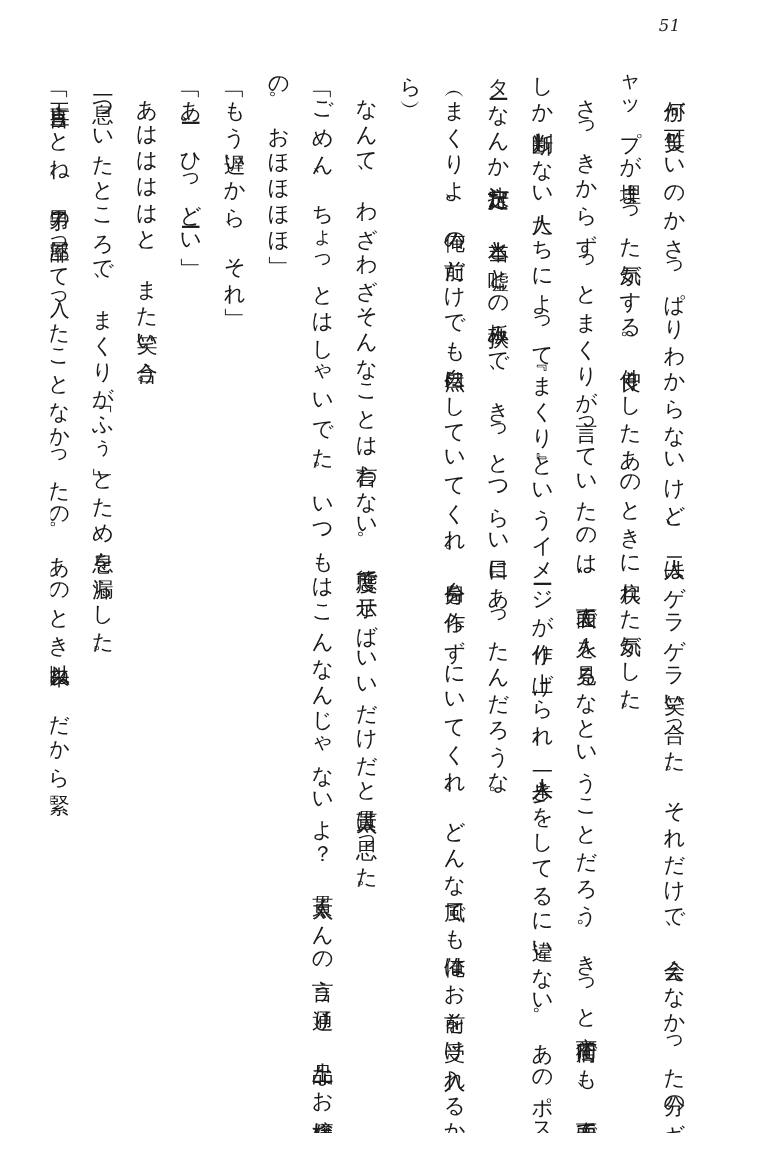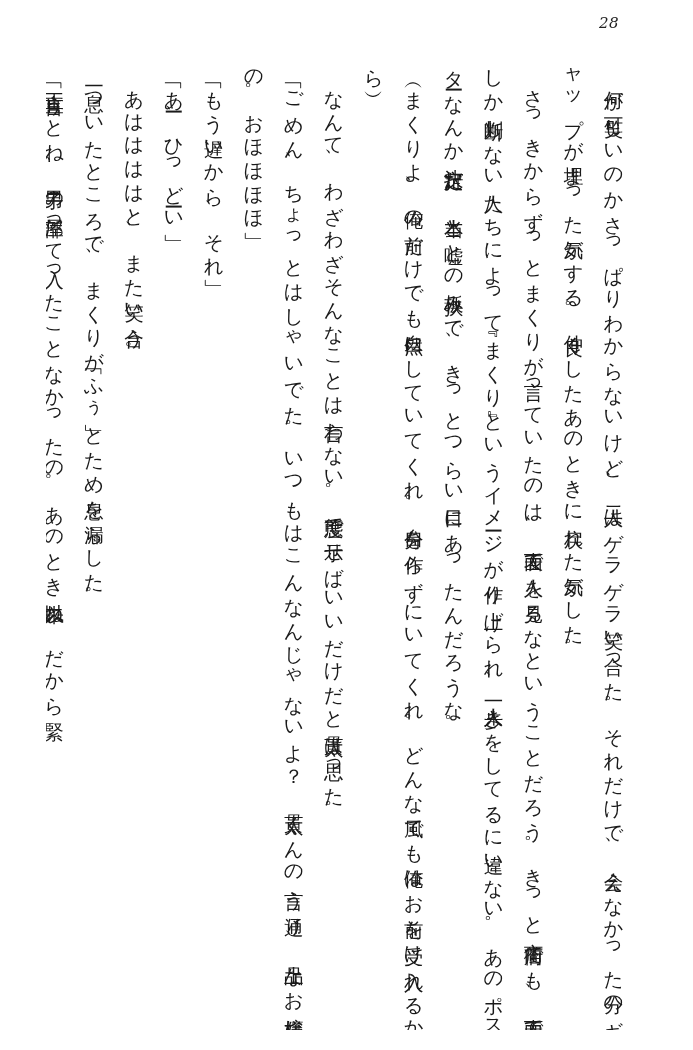--- a/index.html
+++ b/index.html
@@ -57,21 +57,21 @@
     margin: 0;
     padding: 0;
     text-indent: 1em;
   }
 </style>
 </head>
 <body>
 
 <div id="page">
 
-  <div id="page-number">28</div>
+  <div id="page-number">51</div>
 
   <div id="body-text">
     <p>何が可笑しいのかさっぱりわからないけど、二人はゲラゲラ笑い合った。それだけで、会えなかった分のギャップが埋まった気がする。仲良くしたあのときに戻れた気がした。</p>
     <p>さっきからずっとまくりが言っていたのは、表面で人を見るなということだろう。きっと商店街でも、表面でしか判断しない人たちによって『まくり』というイメージが作り上げられ、一人歩きをしてるに違いない。あのポスターなんか決定打だ。本当と嘘との板挟みで、きっとつらい目にあったんだろうな。</p>
     <p>（まくりよ、俺の前だけでも自然にしていてくれ。自分を作らずにいてくれ。どんな風でも俺はお前を受け入れるから）</p>
     <p>なんて、わざわざそんなことは言わない。態度で示せばいいだけだと貫太は思った。</p>
     <p>「ごめん、ちょっとはしゃいでた。いつもはこんなんじゃないよ？　貫太くんの言う通り、上品なお嬢様なの。おほほほほ」</p>
     <p>「もう遅いから、それ」</p>
     <p>「あー、ひっどーい」</p>
     <p>あははははと、また笑い合う。</p>

